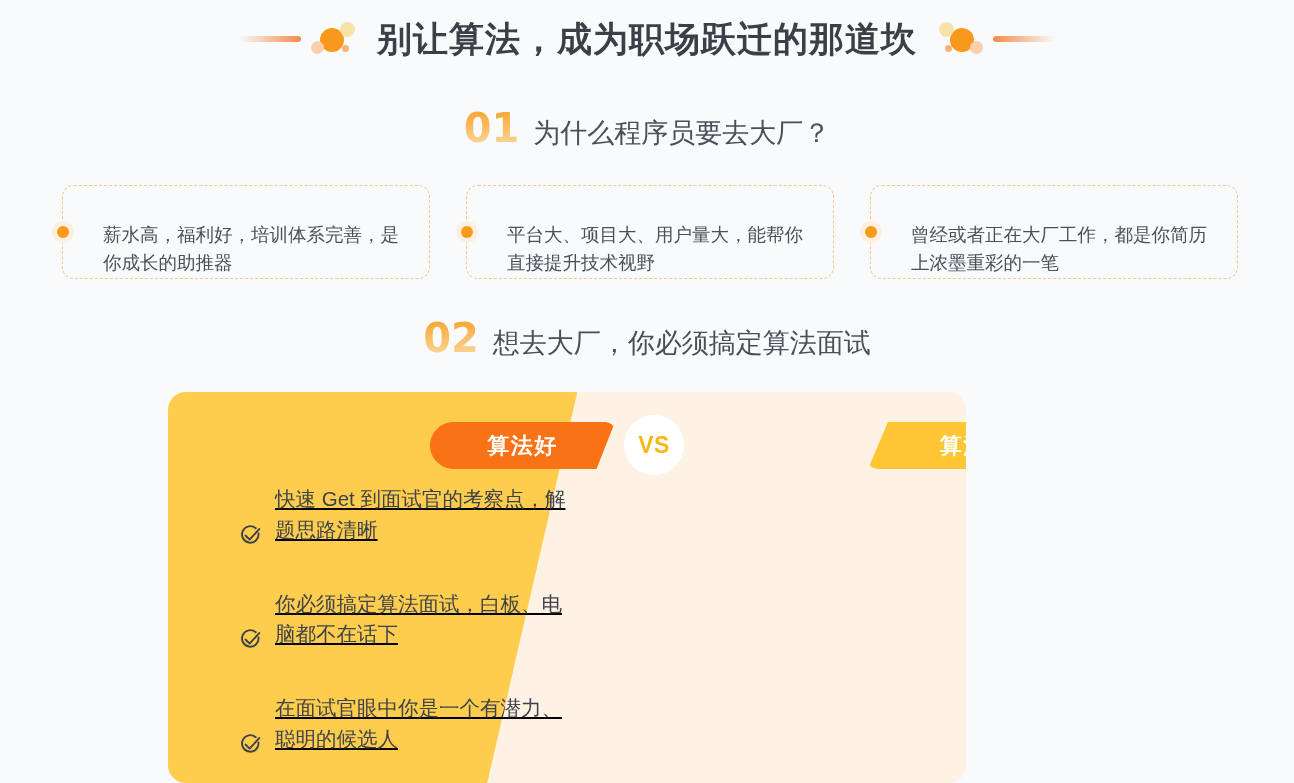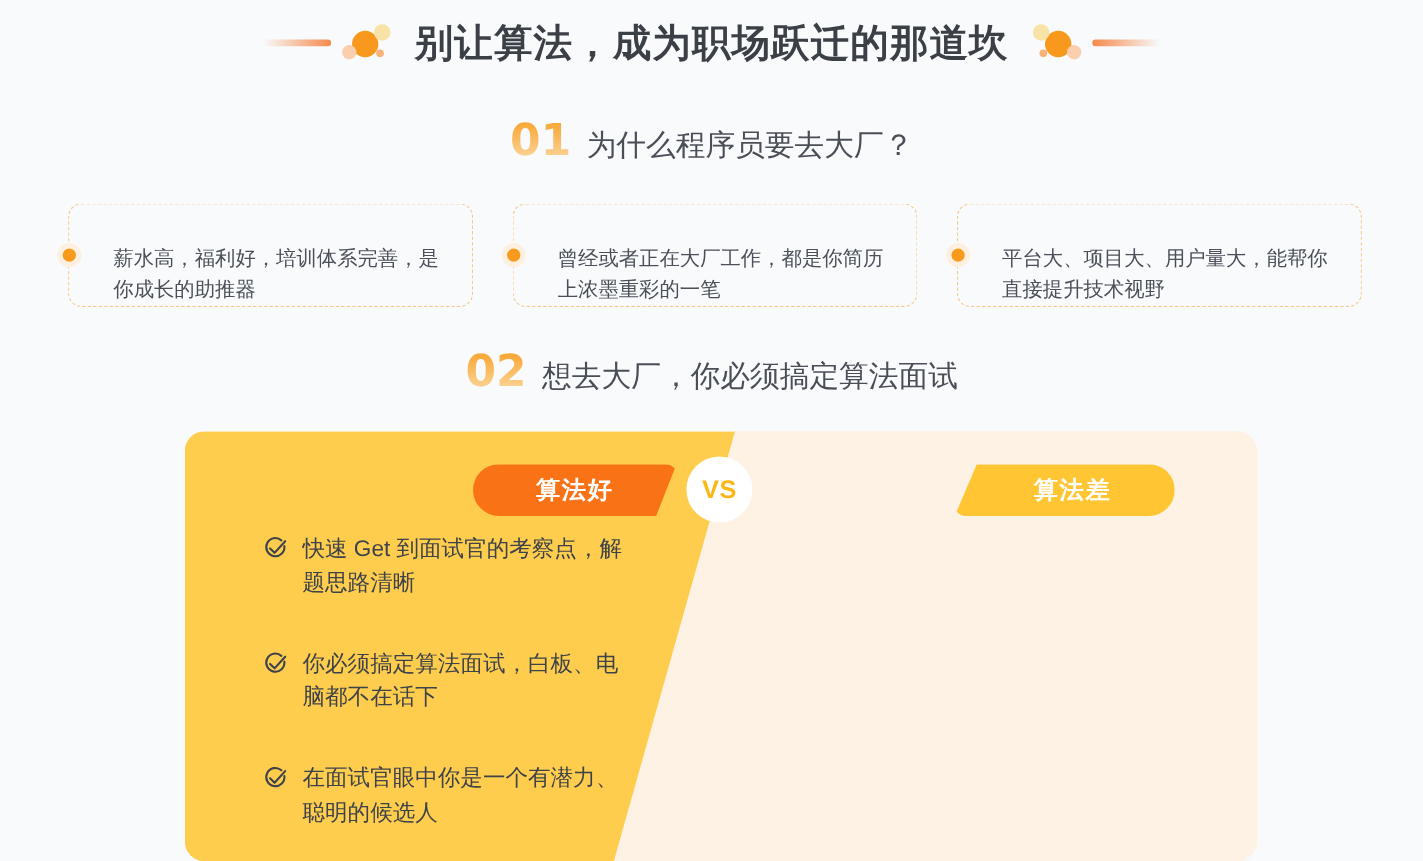--- a/index.html
+++ b/index.html
@@ -67,21 +67,21 @@
   }
   .card-bullet {
     position:absolute; left:-6px; top:50%; transform:translateY(-50%);
     width:12px; height:12px; border-radius:50%; background:#f89a1c;
     box-shadow:0 0 0 5px #fdf0e0;
   }
   .card-text { font-size:18.5px; line-height:1.55; color:#4b5058; }
 
   
   .vs-panel {
-    position:absolute; left:168px; top:392px; width:975px; height:391px;
+    position:absolute; left:168px; top:392px; width:798px; height:391px;
     border-radius:18px; overflow:hidden; background:#fdf2e4;
   }
   .vs-yellow {
     position:absolute; inset:0; background:#ffcd4e;
     clip-path:polygon(0 0, 51.3% 0, 40.0% 100%, 0 100%);
   }
   .vs-badge-left {
     position:absolute; left:262px; top:30px; width:185px; height:47px;
     background:#f97316; color:#ffffff;
     clip-path:polygon(0 0, 100% 0, 90% 100%, 0 100%);
@@ -101,21 +101,21 @@
   .vs-circle {
     position:absolute; left:456px; top:23px; width:60px; height:60px;
     border-radius:50%; background:#ffffff;
     display:flex; align-items:center; justify-content:center;
     font-size:23px; font-weight:bold; color:#fbb716; letter-spacing:0.5px;
   }
   .vs-col { position:absolute; }
   .vs-col.left  { left:72px;  top:92px; width:340px; }
   .vs-col.right { left:500px; top:92px; width:400px; }
 
-  .vs-item { display:flex; align-items:flex-start; gap:13px; margin-bottom:43px; }
+  .vs-item { display:flex; align-items:flex-end; gap:13px; margin-bottom:43px;text-decoration:underline; }
   .vs-item:last-child { margin-bottom:0; }
   .vs-item-text { font-size:20.5px; line-height:1.5; color:#3e4249; }
   .vs-item.bad .vs-item-text { color:#4a4f57; }
 
   .check-icon { flex:0 0 auto; width:22px; height:22px; margin-top:3px; }
   .bad-bullet {
     flex:0 0 auto; width:11px; height:11px; border-radius:50%;
     background:#fcbe2e; box-shadow:0 0 0 5px #fdeacb;
     margin-top:11px; margin-left:5px; margin-right:7px;
   }
@@ -154,25 +154,25 @@
     <span class="sec-text">为什么程序员要去大厂？</span>
   </div>
 
   <div class="cards">
     <div class="card">
       <i class="card-bullet"></i>
       <span class="card-text">薪水高，福利好，培训体系完善，是你成长的助推器</span>
     </div>
     <div class="card">
       <i class="card-bullet"></i>
-      <span class="card-text">曾经或者正在大厂工作，都是你简历上浓墨重彩的一笔</span>
+      <span class="card-text">平台大、项目大、用户量大，能帮你直接提升技术视野</span>
     </div>
     <div class="card">
       <i class="card-bullet"></i>
-      <span class="card-text">平台大、项目大、用户量大，能帮你直接提升技术视野</span>
+      <span class="card-text">曾经或者正在大厂工作，都是你简历上浓墨重彩的一笔</span>
     </div>
   </div>
 
   <div class="section-head" style="top:318px;">
     <span class="sec-num">02</span>
     <span class="sec-text">想去大厂，你必须搞定算法面试</span>
   </div>
 
   <div class="vs-panel">
     <div class="vs-yellow"></div>

